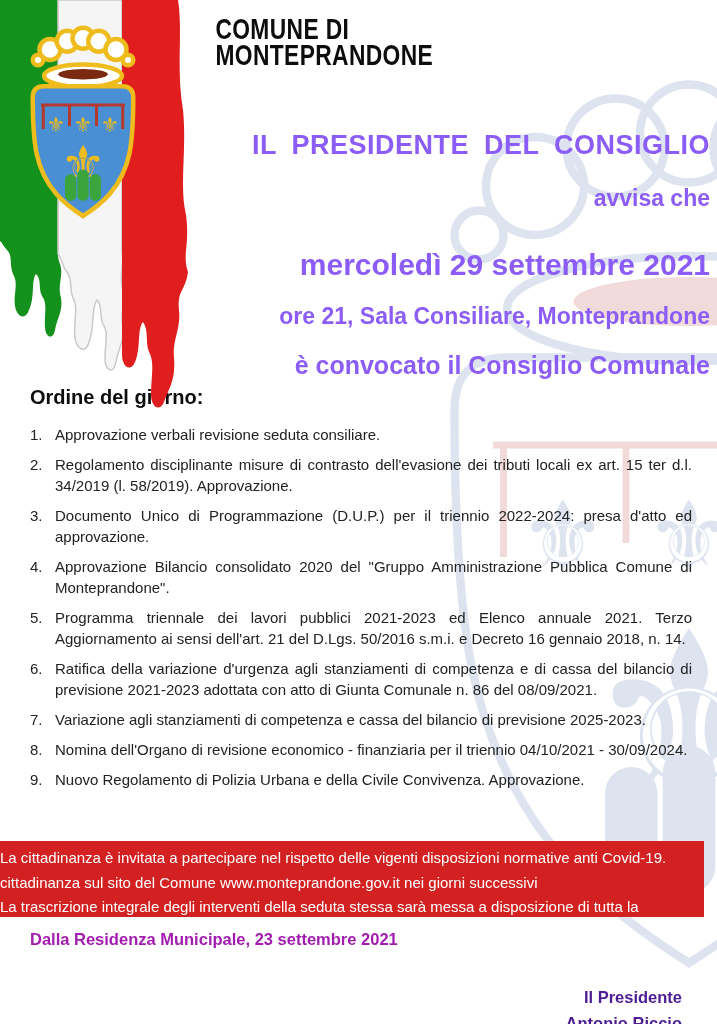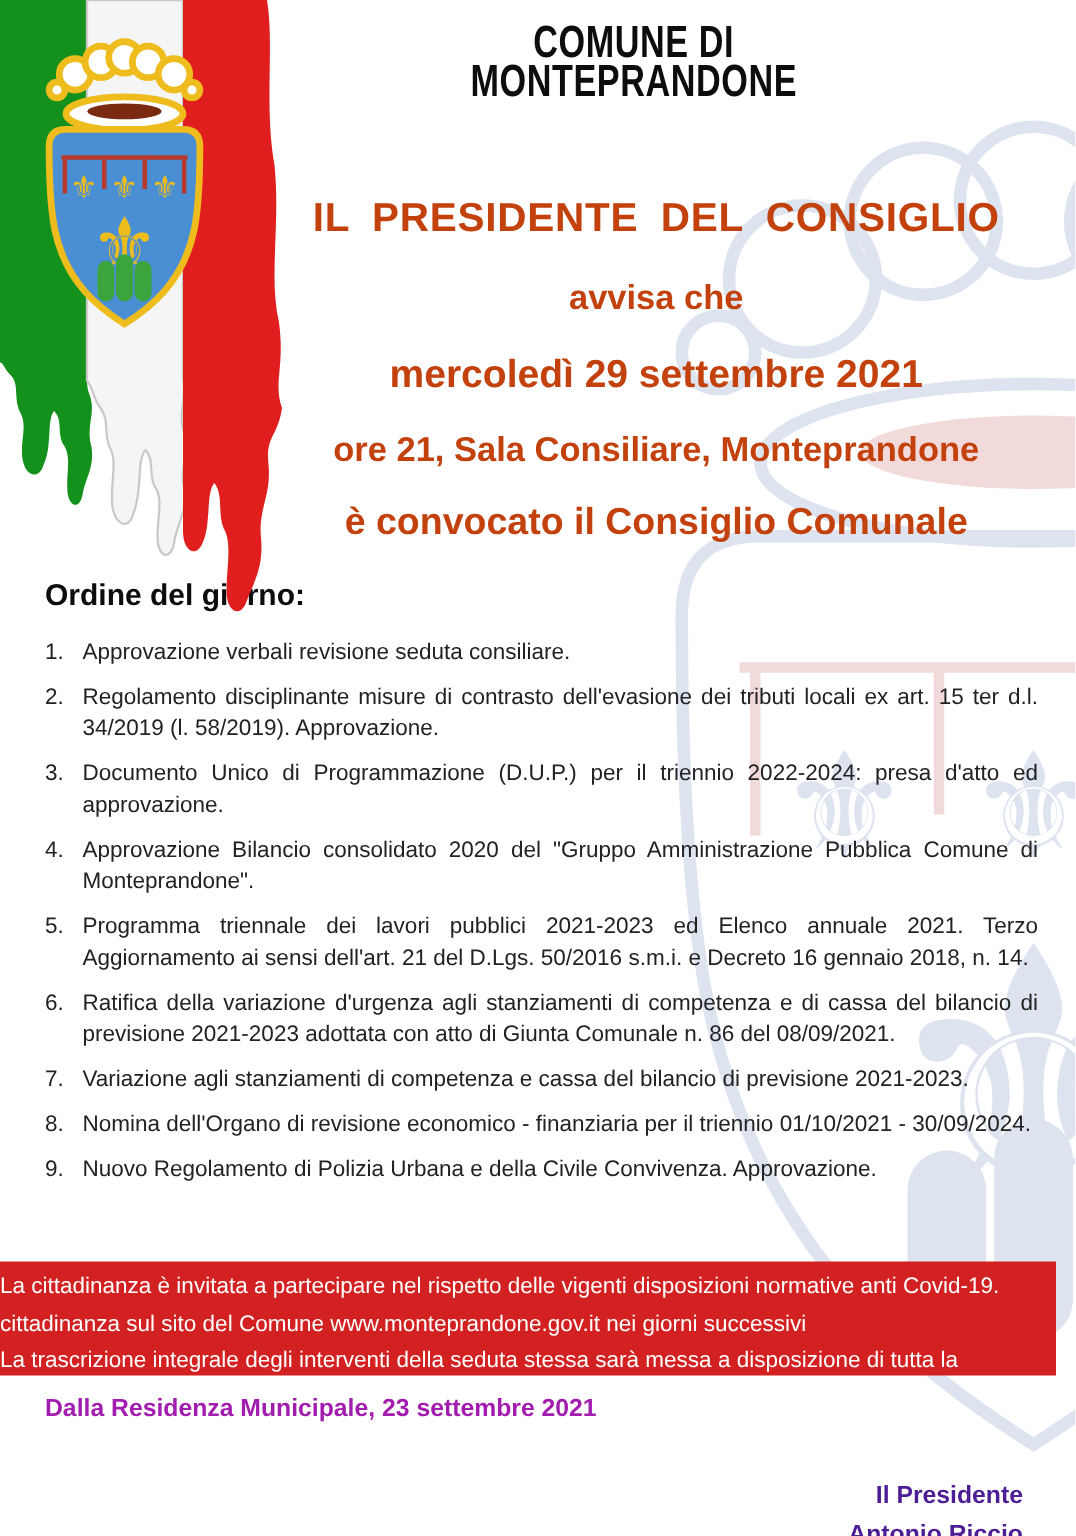--- a/index.html
+++ b/index.html
@@ -31,32 +31,32 @@
     --c-gold:var(--watermark-line);
     --c-blue:transparent;
     --c-gate:var(--watermark-pink);
     --c-band:var(--watermark-pink);
     --c-green:var(--watermark-line);
     --c-loopfill:transparent;
     --c-sw:2.4; --c-sw2:2;
   }
 
   
-  .muni{position:absolute;left:150px;top:16px;width:545px;text-align:center;z-index:1;}
+  .muni{position:absolute;left:150px;top:16px;width:545px;z-index:1;}
   .muni-line{
     display:block;font-weight:700;font-size:30px;line-height:26px;
     letter-spacing:.5px;transform:scaleX(.76);transform-origin:center;
     color:#0d0d0d;
   }
 
   
-  .announce{position:absolute;left:165px;top:130px;width:545px;text-align:center;z-index:1;font-weight:700;color:#c2410c;}
+  .announce{position:absolute;left:165px;top:130px;width:545px;text-align:right;z-index:1;font-weight:700;color:#8b5cf6;}
   .a-title{font-size:27px;word-spacing:7px;letter-spacing:.5px;}
   .a-sub{font-size:23px;margin-top:24px;}
-  .a-date{font-size:26px;margin-top:22px;}
+  .a-date{font-size:30px;margin-top:36px;}
   .a-place{font-size:23px;margin-top:21px;}
   .a-conv{font-size:25px;margin-top:21px;}
 
   
   .agenda{position:absolute;left:30px;top:386px;width:662px;z-index:1;}
   .agenda-h{font-size:20px;font-weight:700;margin:0 0 15px 0;color:#0d0d0d;}
   .agenda-item{display:flex;margin-bottom:9px;font-size:15px;line-height:21px;color:#222;}
   .agenda-item .num{flex:0 0 25px;}
   .agenda-item .txt{flex:1;text-align:justify;}
 
@@ -168,25 +168,25 @@
     <div class="agenda-item">
       <span class="num">5.</span>
       <span class="txt">Programma triennale dei lavori pubblici 2021-2023 ed Elenco annuale 2021. Terzo Aggiornamento ai sensi dell'art. 21 del D.Lgs. 50/2016 s.m.i. e Decreto 16 gennaio 2018, n. 14.</span>
     </div>
     <div class="agenda-item">
       <span class="num">6.</span>
       <span class="txt">Ratifica della variazione d'urgenza agli stanziamenti di competenza e di cassa del bilancio di previsione 2021-2023 adottata con atto di Giunta Comunale n. 86 del 08/09/2021.</span>
     </div>
     <div class="agenda-item">
       <span class="num">7.</span>
-      <span class="txt">Variazione agli stanziamenti di competenza e cassa del bilancio di previsione 2021-2023.</span>
+      <span class="txt">Variazione agli stanziamenti di competenza e cassa del bilancio di previsione 2025-2023.</span>
     </div>
     <div class="agenda-item">
       <span class="num">8.</span>
-      <span class="txt">Nomina dell'Organo di revisione economico - finanziaria per il triennio 01/10/2021 - 30/09/2024.</span>
+      <span class="txt">Nomina dell'Organo di revisione economico - finanziaria per il triennio 04/10/2021 - 30/09/2024.</span>
     </div>
     <div class="agenda-item">
       <span class="num">9.</span>
       <span class="txt">Nuovo Regolamento di Polizia Urbana e della Civile Convivenza. Approvazione.</span>
     </div>
   </div>
 
   <div class="banner">
     <div class="banner-line">La cittadinanza è invitata a partecipare nel rispetto delle vigenti disposizioni normative anti Covid-19.</div>
     <div class="banner-line">cittadinanza sul sito del Comune www.monteprandone.gov.it nei giorni successivi</div>

